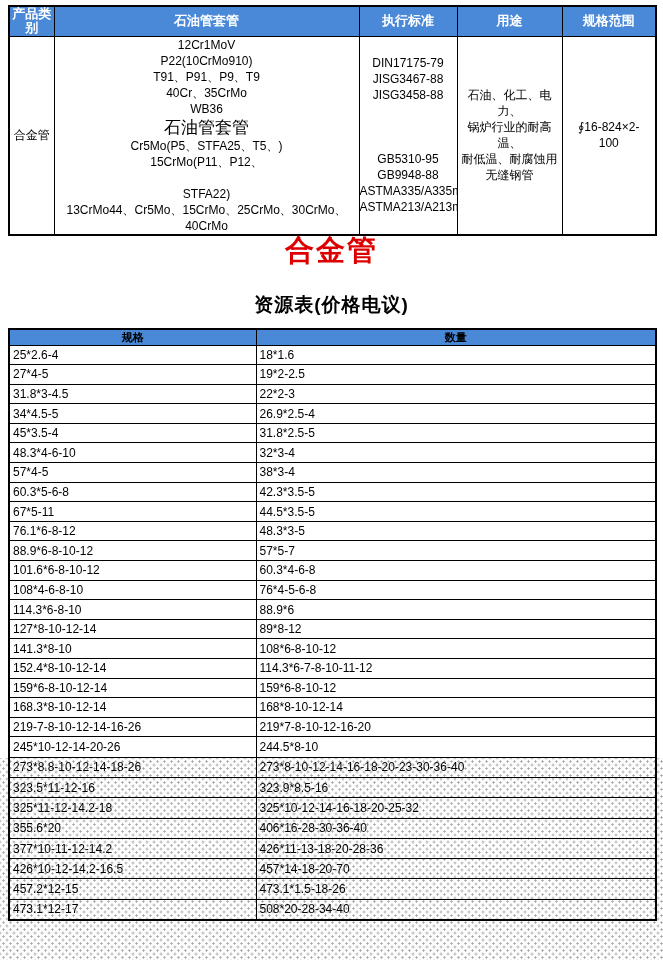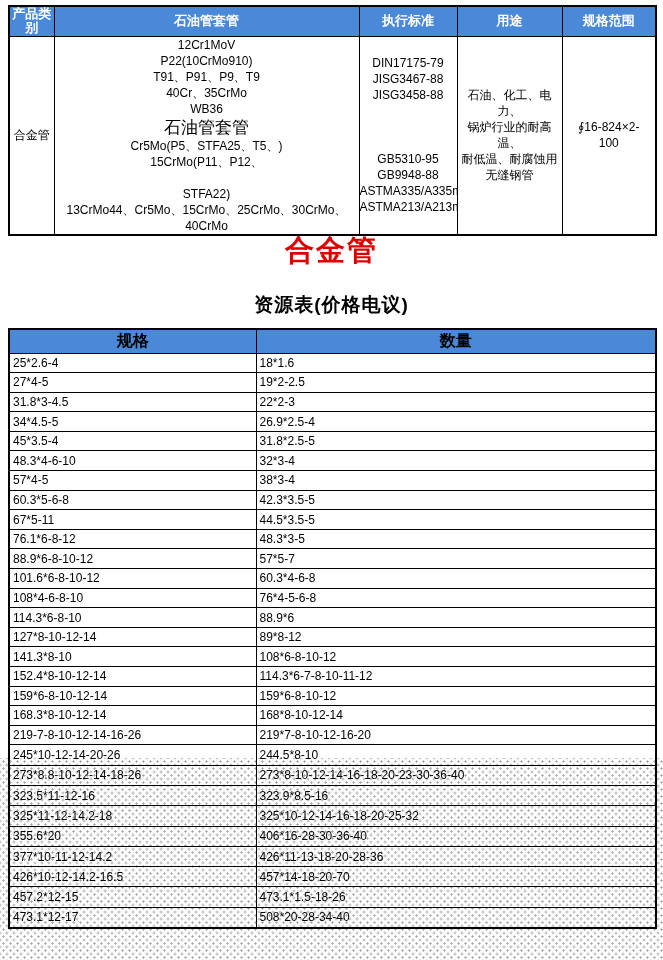--- a/index.html
+++ b/index.html
@@ -41,22 +41,22 @@
 
   
   #red-title { position:absolute; left:0; top:231px; width:663px; text-align:center;
                color:var(--red); font-size:29px; font-weight:bold; letter-spacing:2px; }
   #res-heading { position:absolute; left:0; top:292px; width:663px; text-align:center;
                  color:#000; font-size:19px; font-weight:bold; letter-spacing:1px; }
 
   
   #res-table { position:absolute; left:8px; top:328px; width:647px; border:2px solid #000; }
   #res-table th {
-    background:var(--blue); color:#000; font-weight:bold; font-size:16px;
-    border:1px solid #000; height:24px; line-height:14px; text-align:center; padding:0;
+    background:var(--blue); color:#000; font-weight:bold; font-size:11px;
+    border:1px solid #000; height:16px; line-height:14px; text-align:center; padding:0;
   }
   #res-table td {
     border:1px solid #000; background:#fff; font-size:12px; height:19.6px;
     padding:0 0 0 3px; vertical-align:middle; white-space:nowrap; overflow:hidden;
   }
   #res-table tr.dotted td { background:transparent; height:20.3px; }
 </style>
 </head>
 <body>
 

